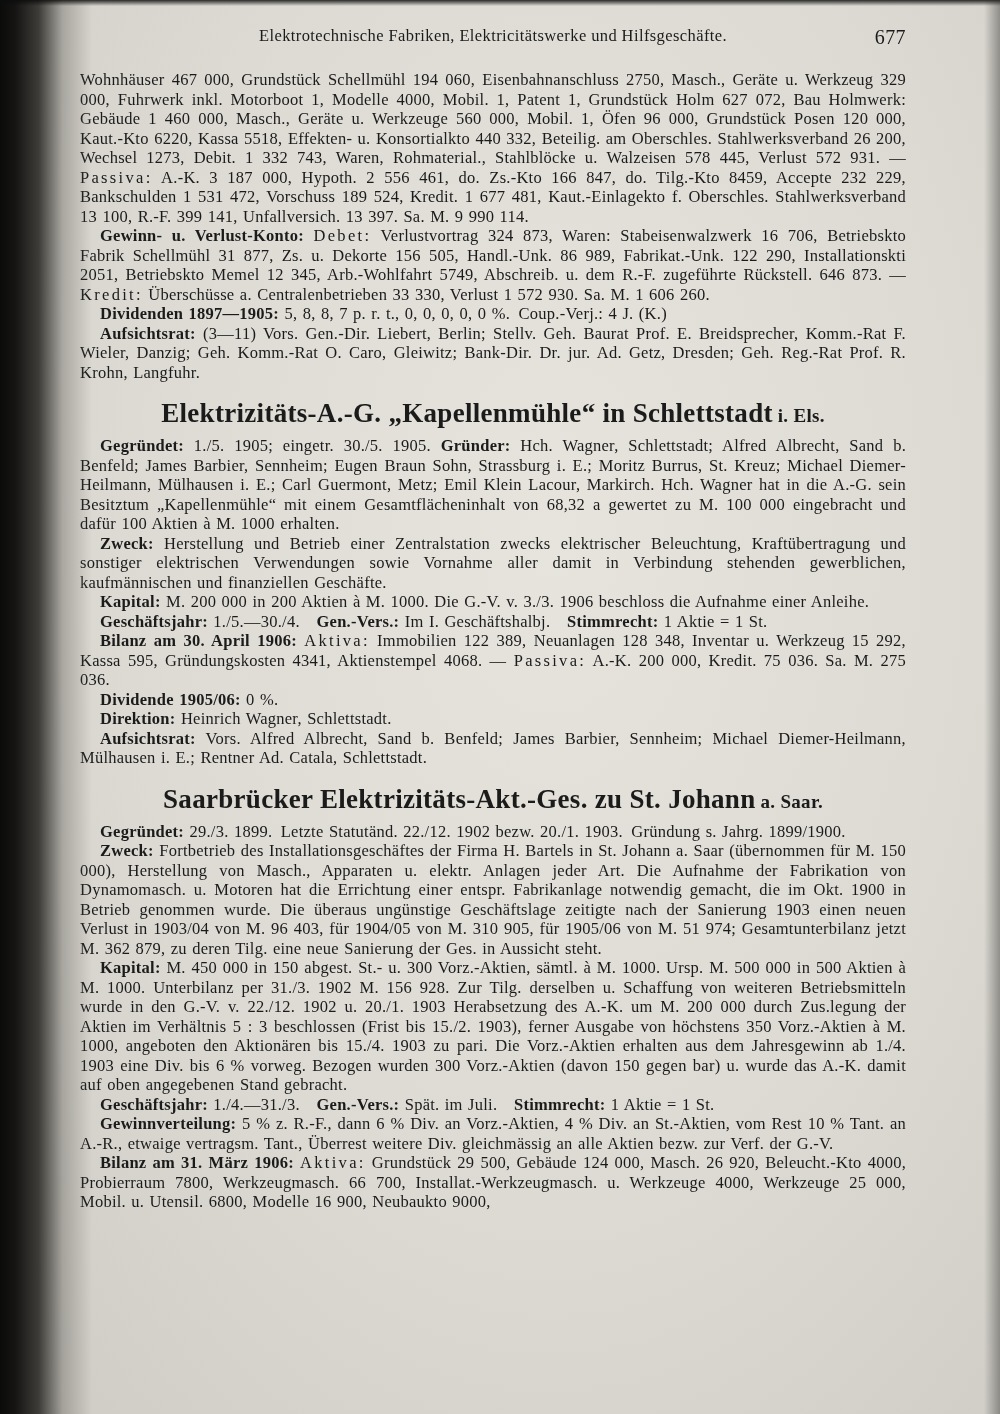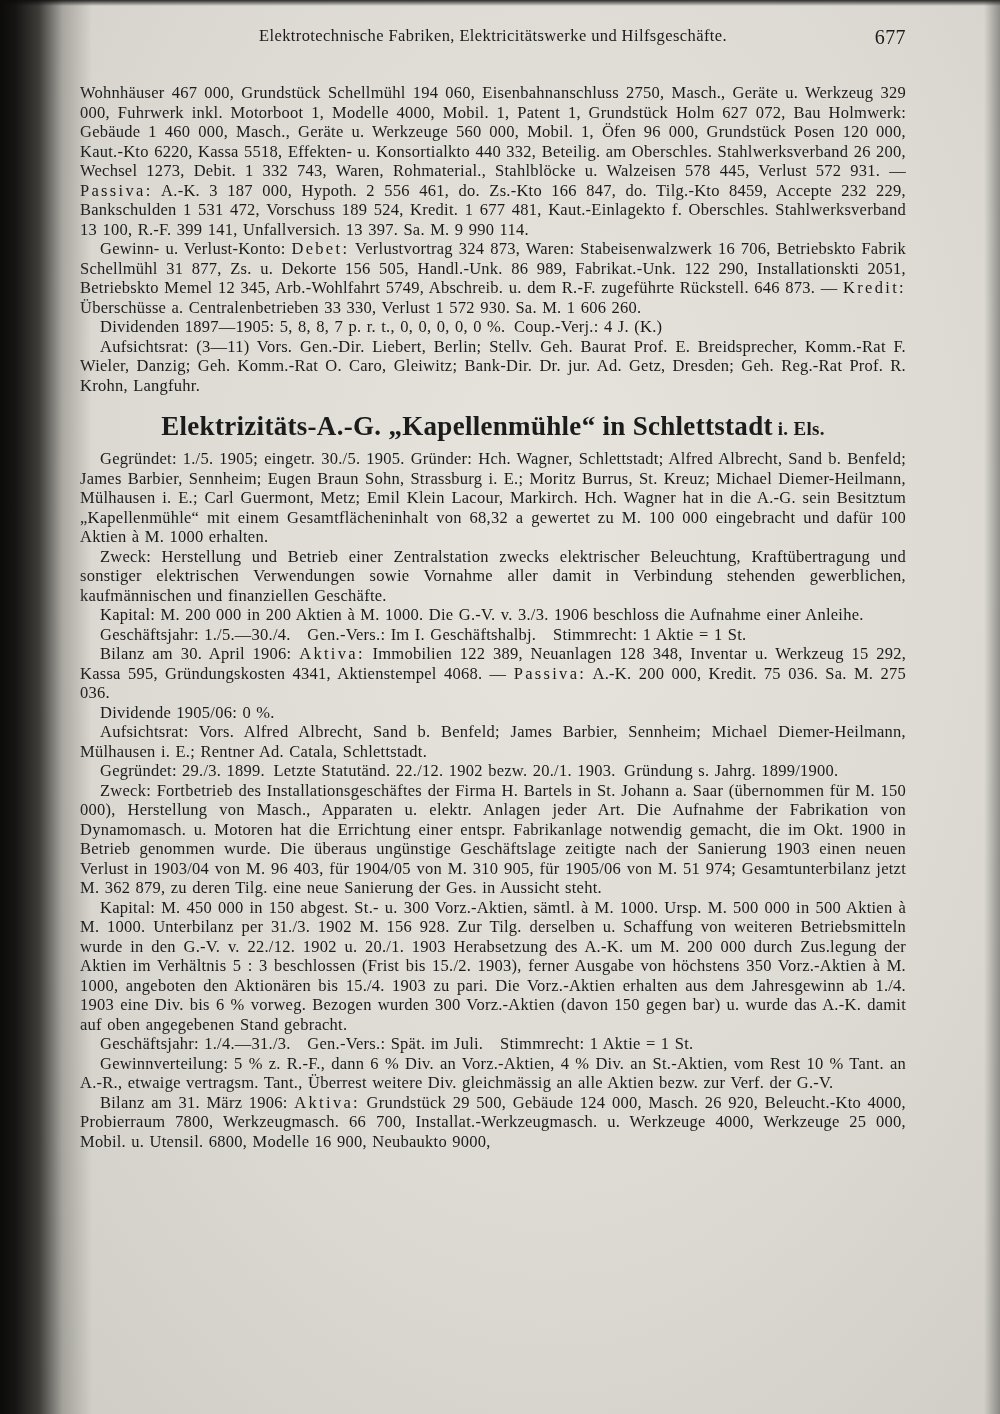--- a/index.html
+++ b/index.html
@@ -31,35 +31,35 @@
     background: linear-gradient(to left, rgba(45,44,40,0.42), rgba(45,44,40,0));
     pointer-events: none;
   }
   .page {
     position: absolute; left: 0; top: 0; right: 0; z-index: 1;
     padding: 26px 94px 20px 80px;
   }
   .running-head {
     position: relative; text-align: center;
     font-size: 16.5px; letter-spacing: 0.4px;
-    margin-bottom: 37px;
+    margin-bottom: 24px;
   }
   .running-head .page-num {
     position: absolute; right: 0; top: 0; font-size: 20px;
   }
   p.entry {
     margin: 0;
     text-align: justify;
     font-size: 16.5px;
     line-height: 19.5px;
     letter-spacing: 0.25px;
     word-spacing: 1px;
   }
   p.entry.ind { text-indent: 20px; }
-  .b { font-weight: normal; }
+  .b { font-weight: bold; }
   .sp { letter-spacing: 0.14em; }
   h2.company {
     text-align: center;
     font-weight: bold;
     font-size: 27px;
     letter-spacing: 0.3px;
     margin: 16px 0 7px 0;
     white-space: nowrap;
   }
   h2.company .suffix { font-size: 19px; font-weight: bold; }
@@ -86,23 +86,25 @@
           <p class="entry ind"><span class="b">Aufsichtsrat:</span><span> (3—11) Vors. Gen.-Dir. Liebert, Berlin; Stellv. Geh. Baurat Prof. E. Breidsprecher, Komm.-Rat F. Wieler, Danzig; Geh. Komm.-Rat O. Caro, Gleiwitz; Bank-Dir. Dr. jur. Ad. Getz, Dresden; Geh. Reg.-Rat Prof. R. Krohn, Langfuhr.</span></p>
         </section>
         <section>
           <h2 class="company"><span>Elektrizitäts-A.-G. „Kapellenmühle“ in Schlettstadt</span><span class="suffix"> i. Els.</span></h2>
           <p class="entry ind"><span class="b">Gegründet:</span><span> 1./5. 1905; eingetr. 30./5. 1905. </span><span class="b">Gründer:</span><span> Hch. Wagner, Schlettstadt; Alfred Albrecht, Sand b. Benfeld; James Barbier, Sennheim; Eugen Braun Sohn, Strassburg i. E.; Moritz Burrus, St. Kreuz; Michael Diemer-Heilmann, Mülhausen i. E.; Carl Guermont, Metz; Emil Klein Lacour, Markirch. Hch. Wagner hat in die A.-G. sein Besitztum „Kapellenmühle“ mit einem Gesamtflächeninhalt von 68,32 a gewertet zu M. 100 000 eingebracht und dafür 100 Aktien à M. 1000 erhalten.</span></p>
           <p class="entry ind"><span class="b">Zweck:</span><span> Herstellung und Betrieb einer Zentralstation zwecks elektrischer Beleuchtung, Kraftübertragung und sonstiger elektrischen Verwendungen sowie Vornahme aller damit in Verbindung stehenden gewerblichen, kaufmännischen und finanziellen Geschäfte.</span></p>
           <p class="entry ind"><span class="b">Kapital:</span><span> M. 200 000 in 200 Aktien à M. 1000. Die G.-V. v. 3./3. 1906 beschloss die Aufnahme einer Anleihe.</span></p>
           <p class="entry ind"><span class="b">Geschäftsjahr:</span><span> 1./5.—30./4. </span><span class="b">Gen.-Vers.:</span><span> Im I. Geschäftshalbj. </span><span class="b">Stimmrecht:</span><span> 1 Aktie = 1 St.</span></p>
           <p class="entry ind"><span class="b">Bilanz am 30. April 1906:</span><span> </span><span class="sp">Aktiva:</span><span> Immobilien 122 389, Neuanlagen 128 348, Inventar u. Werkzeug 15 292, Kassa 595, Gründungskosten 4341, Aktienstempel 4068. — </span><span class="sp">Passiva:</span><span> A.-K. 200 000, Kredit. 75 036. Sa. M. 275 036.</span></p>
           <p class="entry ind"><span class="b">Dividende 1905/06:</span><span> 0 %.</span></p>
+          <p class="entry ind"><span class="b">Direktion:</span><span> Heinrich Wagner, Schlettstadt.</span></p>
           <p class="entry ind"><span class="b">Aufsichtsrat:</span><span> Vors. Alfred Albrecht, Sand b. Benfeld; James Barbier, Sennheim; Michael Diemer-Heilmann, Mülhausen i. E.; Rentner Ad. Catala, Schlettstadt.</span></p>
         </section>
         <section>
+          <h2 class="company"><span>Saarbrücker Elektrizitäts-Akt.-Ges. zu St. Johann</span><span class="suffix"> a. Saar.</span></h2>
           <p class="entry ind"><span class="b">Gegründet:</span><span> 29./3. 1899. Letzte Statutänd. 22./12. 1902 bezw. 20./1. 1903. Gründung s. Jahrg. 1899/1900.</span></p>
           <p class="entry ind"><span class="b">Zweck:</span><span> Fortbetrieb des Installationsgeschäftes der Firma H. Bartels in St. Johann a. Saar (übernommen für M. 150 000), Herstellung von Masch., Apparaten u. elektr. Anlagen jeder Art. Die Aufnahme der Fabrikation von Dynamomasch. u. Motoren hat die Errichtung einer entspr. Fabrikanlage notwendig gemacht, die im Okt. 1900 in Betrieb genommen wurde. Die überaus ungünstige Geschäftslage zeitigte nach der Sanierung 1903 einen neuen Verlust in 1903/04 von M. 96 403, für 1904/05 von M. 310 905, für 1905/06 von M. 51 974; Gesamtunterbilanz jetzt M. 362 879, zu deren Tilg. eine neue Sanierung der Ges. in Aussicht steht.</span></p>
           <p class="entry ind"><span class="b">Kapital:</span><span> M. 450 000 in 150 abgest. St.- u. 300 Vorz.-Aktien, sämtl. à M. 1000. Ursp. M. 500 000 in 500 Aktien à M. 1000. Unterbilanz per 31./3. 1902 M. 156 928. Zur Tilg. derselben u. Schaffung von weiteren Betriebsmitteln wurde in den G.-V. v. 22./12. 1902 u. 20./1. 1903 Herabsetzung des A.-K. um M. 200 000 durch Zus.legung der Aktien im Verhältnis 5 : 3 beschlossen (Frist bis 15./2. 1903), ferner Ausgabe von höchstens 350 Vorz.-Aktien à M. 1000, angeboten den Aktionären bis 15./4. 1903 zu pari. Die Vorz.-Aktien erhalten aus dem Jahresgewinn ab 1./4. 1903 eine Div. bis 6 % vorweg. Bezogen wurden 300 Vorz.-Aktien (davon 150 gegen bar) u. wurde das A.-K. damit auf oben angegebenen Stand gebracht.</span></p>
           <p class="entry ind"><span class="b">Geschäftsjahr:</span><span> 1./4.—31./3. </span><span class="b">Gen.-Vers.:</span><span> Spät. im Juli. </span><span class="b">Stimmrecht:</span><span> 1 Aktie = 1 St.</span></p>
           <p class="entry ind"><span class="b">Gewinnverteilung:</span><span> 5 % z. R.-F., dann 6 % Div. an Vorz.-Aktien, 4 % Div. an St.-Aktien, vom Rest 10 % Tant. an A.-R., etwaige vertragsm. Tant., Überrest weitere Div. gleichmässig an alle Aktien bezw. zur Verf. der G.-V.</span></p>
           <p class="entry ind"><span class="b">Bilanz am 31. März 1906:</span><span> </span><span class="sp">Aktiva:</span><span> Grundstück 29 500, Gebäude 124 000, Masch. 26 920, Beleucht.-Kto 4000, Probierraum 7800, Werkzeugmasch. 66 700, Installat.-Werkzeugmasch. u. Werkzeuge 4000, Werkzeuge 25 000, Mobil. u. Utensil. 6800, Modelle 16 900, Neubaukto 9000,</span></p>
         </section>
       </main>
   </div>
 </div>

